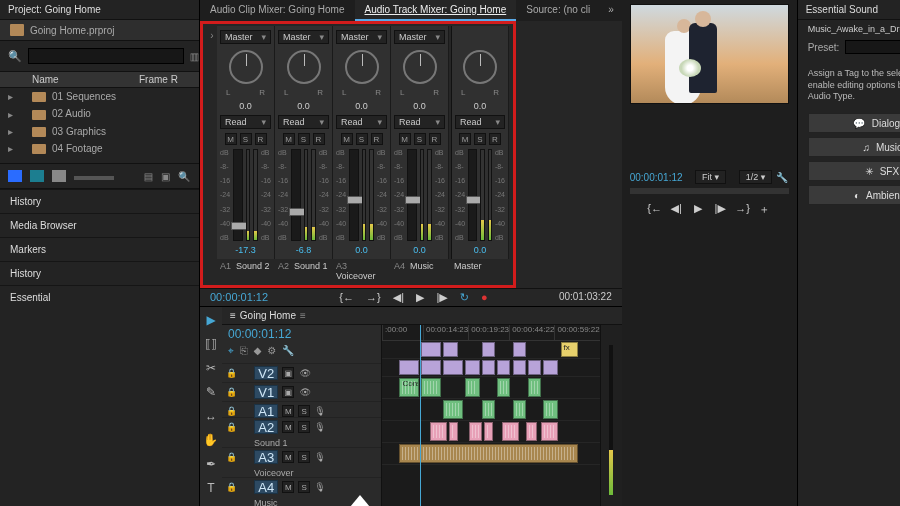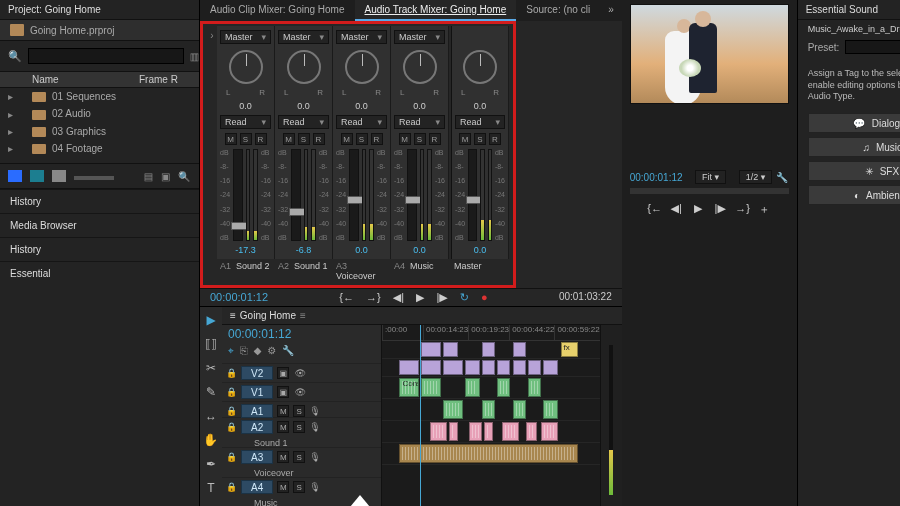--- a/index.html
+++ b/index.html
@@ -72,21 +72,21 @@
   .toolcol{ width:22px; background:#2a2a2a; display:flex; flex-direction:column; align-items:center; gap:10px; padding-top:6px; color:#bbb;}
   .toolcol span{ font-size:12px; }
   .tl-main{ flex:1; background:#202020; display:flex; flex-direction:column; position:relative;}
   .seq-tab{ padding:3px 8px; font-size:10px; color:#ddd; background:#262626; display:flex; align-items:center; gap:4px; border-bottom:1px solid #111;}
   .seq-body{ flex:1; display:flex;}
   .track-headers{ width:160px; background:#2a2a2a; border-right:1px solid #111; display:flex; flex-direction:column;}
   .th-tc{ color:#46a7d4; font-size:12px; padding:2px 6px;}
   .th-icons{ display:flex; gap:6px; padding:2px 6px 6px; color:#999; font-size:10px;}
   .th-icons .snap{color:#46a7d4;}
   .trk{ display:flex; align-items:center; gap:4px; padding:2px 4px; border-top:1px solid #222; font-size:9px;}
-  .trk .slot{ width:32px; height:14px; background:#2d4a63; color:#cfe7f7; display:flex; align-items:center; justify-content:center; font-size:10px; border:1px solid #1b3244;}
+  .trk .slot{ width:24px; height:14px; background:#2d4a63; color:#cfe7f7; display:flex; align-items:center; justify-content:center; font-size:13px; border:1px solid #1b3244;margin-left:13px;}
   .trk .lock{color:#888;}
   .trk .tg{ width:12px;height:12px;background:#222;border:1px solid #111;color:#aaa;font-size:8px;display:flex;align-items:center;justify-content:center;}
   .trk .eye{width:14px;text-align:center;}
   .tracks-area{ flex:1; position:relative; background:#1b1b1b;}
   .ruler{ height:16px; border-bottom:1px solid #333; display:flex; font-size:8px; color:#888;}
   .ruler div{ flex:1; border-left:1px solid #333; padding-left:2px;}
   .lane{ height:18px; border-bottom:1px solid #262626; position:relative;}
   .lane.audio{ height:22px;}
   .clip{ position:absolute; top:1px; bottom:1px; border:1px solid rgba(0,0,0,.4); font-size:8px; color:#222; padding:0 2px; overflow:hidden;}
   .clip.purple{ background:#b8a3d9;}
@@ -162,20 +162,21 @@
       <span class="chip teal"></span>
       <span class="chip grey"></span>
       <span class="chip dark" style="width:40px;height:4px;background:#555;margin-top:4px"></span>
       <span style="margin-left:auto;color:#888">▤</span>
       <span style="color:#888">▣</span>
       <span class="mag" style="color:#888">🔍</span>
     </div>
     <div class="panel-list" id="left-panels">
         <div class="item">History</div>
         <div class="item">Media Browser</div>
+        <div class="item">Markers</div>
         <div class="item">History</div>
         <div class="item">Essential</div>
       </div>
   </div>
 
   <div class="center">
     <div style="display:flex;">
 
       <div style="flex:1; display:flex; flex-direction:column;">
         <div class="tabs-row">

